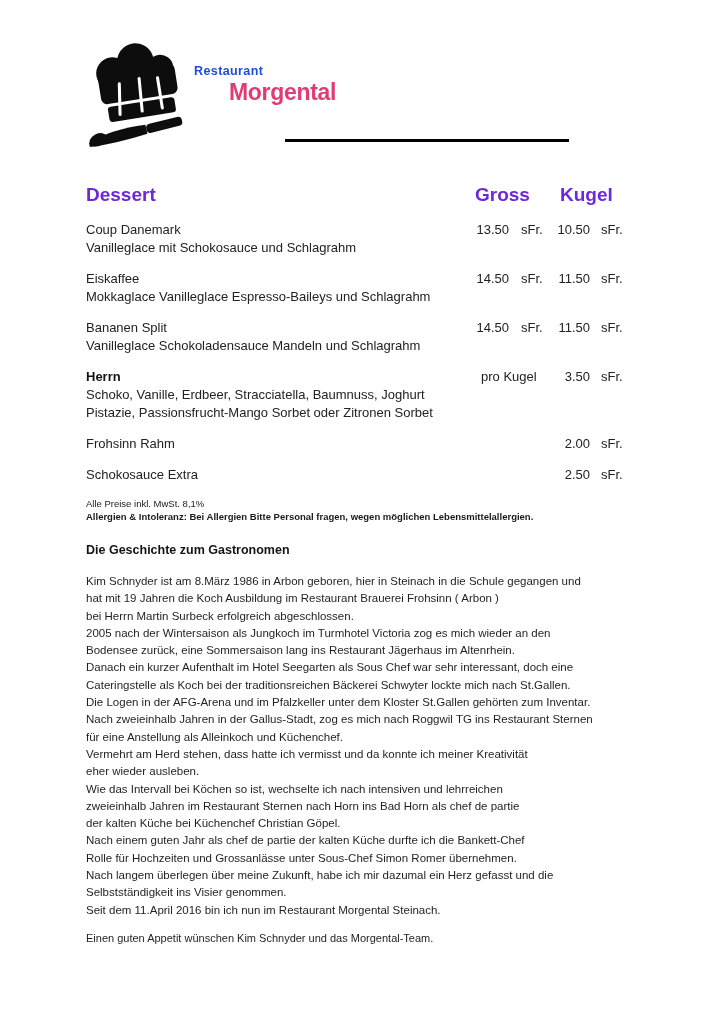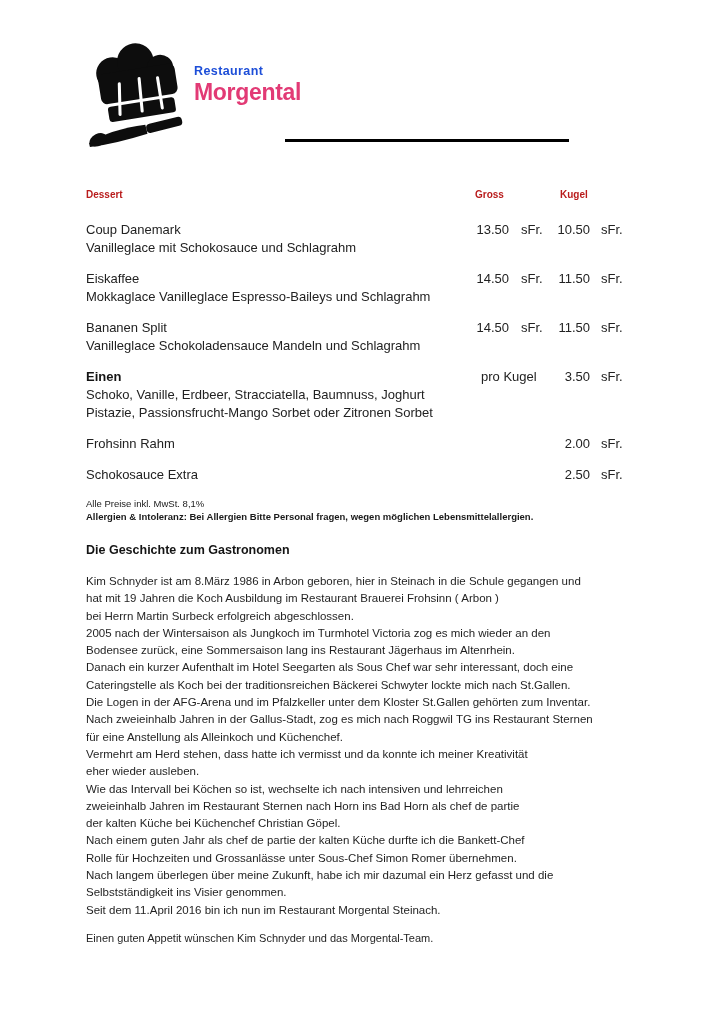--- a/index.html
+++ b/index.html
@@ -13,21 +13,21 @@
   .logo-icon { position:absolute; left:84px; top:40px; width:110px; height:108px; }
   .logo-text { position:absolute; left:194px; top:64px; }
   .logo-line1 { font-size:12.5px; font-weight:bold; color:#1d4ed8; letter-spacing:.4px; }
   .logo-line2 { font-size:23px; font-weight:bold; letter-spacing:-.3px; margin-top:1px; }
   .doc-title  { position:absolute; left:390px; top:97px; font-size:26px; font-weight:bold; color:#0e0e0e; letter-spacing:-.2px; }
   .title-rule { position:absolute; left:285px; top:139px; width:284px; height:3px; background:#000; }
 
   
   .content { position:absolute; left:86px; top:186px; width:560px; }
 
-  .menu-header { display:flex; font-weight:bold; font-size:10px; line-height:18px; margin-bottom:17px; color:#b91c1c; }
+  .menu-header { display:flex; font-weight:bold; font-size:19px; line-height:18px; margin-bottom:17px; color:#6d28d9; }
   .mh-item  { width:389px; }
   .mh-gross { width:85px; }
   .mh-klein { flex:1; }
 
   .menu-row { display:flex; font-size:13px; line-height:18px; margin-bottom:13px; color:#222; }
   .mi-text  { width:389px; }
   .mi-name.bold { font-weight:bold; color:#141414; }
   .mi-desc  { white-space:pre; }
   .price-gross-num { width:34px; text-align:right; }
   .price-gross-cur { width:46px; padding-left:12px; }
@@ -62,21 +62,21 @@
     </g>
     <g fill="#0d0d0d" transform="rotate(-14 50 92)">
       <path d="M4 90 Q28 82 62 86 L62 95 Q28 97 4 94 Z"></path>
       <rect x="62" y="86" width="36" height="9" rx="4"></rect>
     </g>
     <ellipse cx="14" cy="98" rx="9" ry="6" fill="#0d0d0d" transform="rotate(-25 14 98)"></ellipse>
   </svg>
 
   <div class="logo-text">
     <div class="logo-line1">Restaurant</div>
-    <div class="logo-line2" style="color:#e23a75;">Morgental</div>
+    <div class="logo-line2" style="color:#e23a75;margin-left:35px;">Morgental</div>
   </div>
 
   <div class="title-rule"></div>
 
   <div class="content">
 
     <div class="menu-header">
       <div class="mh-item">Dessert</div>
       <div class="mh-gross">Gross</div>
       <div class="mh-klein">Kugel</div>
@@ -110,21 +110,21 @@
         <div class="mi-desc">Vanilleglace Schokoladensauce Mandeln und Schlagrahm</div>
       </div>
       <div class="price-gross-num">14.50</div>
       <div class="price-gross-cur">sFr.</div>
       <div class="price-klein-num">11.50</div>
       <div class="price-klein-cur">sFr.</div>
     </div>
 
     <div class="menu-row">
       <div class="mi-text">
-        <div class="mi-name bold">Einen</div>
+        <div class="mi-name bold">Herrn</div>
         <div class="mi-desc">Schoko, Vanille, Erdbeer, Stracciatella, Baumnuss, Joghurt
 Pistazie, Passionsfrucht-Mango Sorbet oder Zitronen Sorbet</div>
       </div>
       <div class="price-unit">pro Kugel</div>
       <div class="price-klein-num">3.50</div>
       <div class="price-klein-cur">sFr.</div>
     </div>
 
     <div class="menu-row">
       <div class="mi-text">

